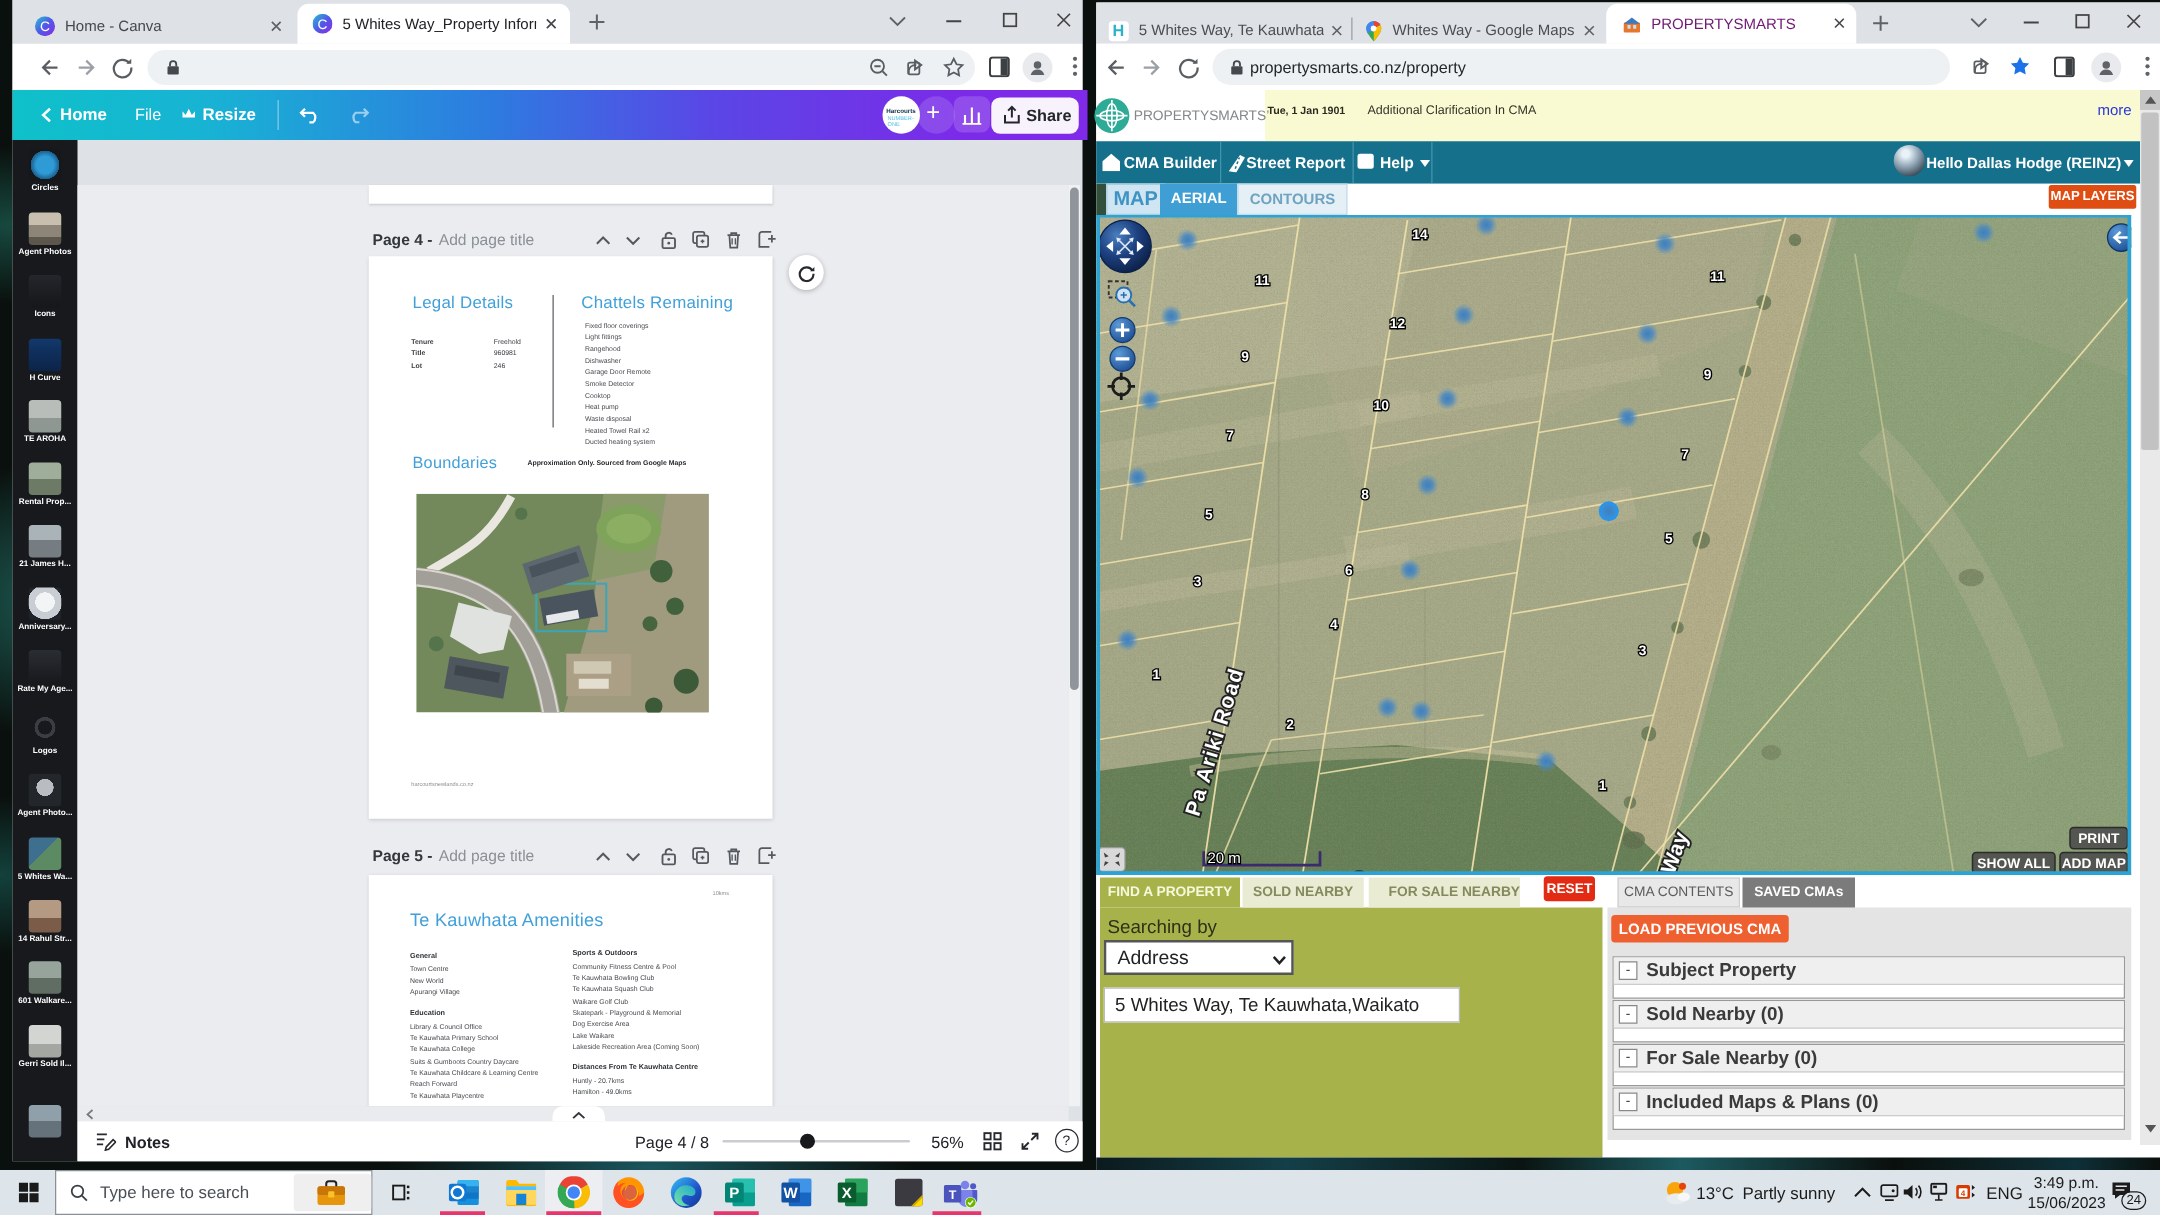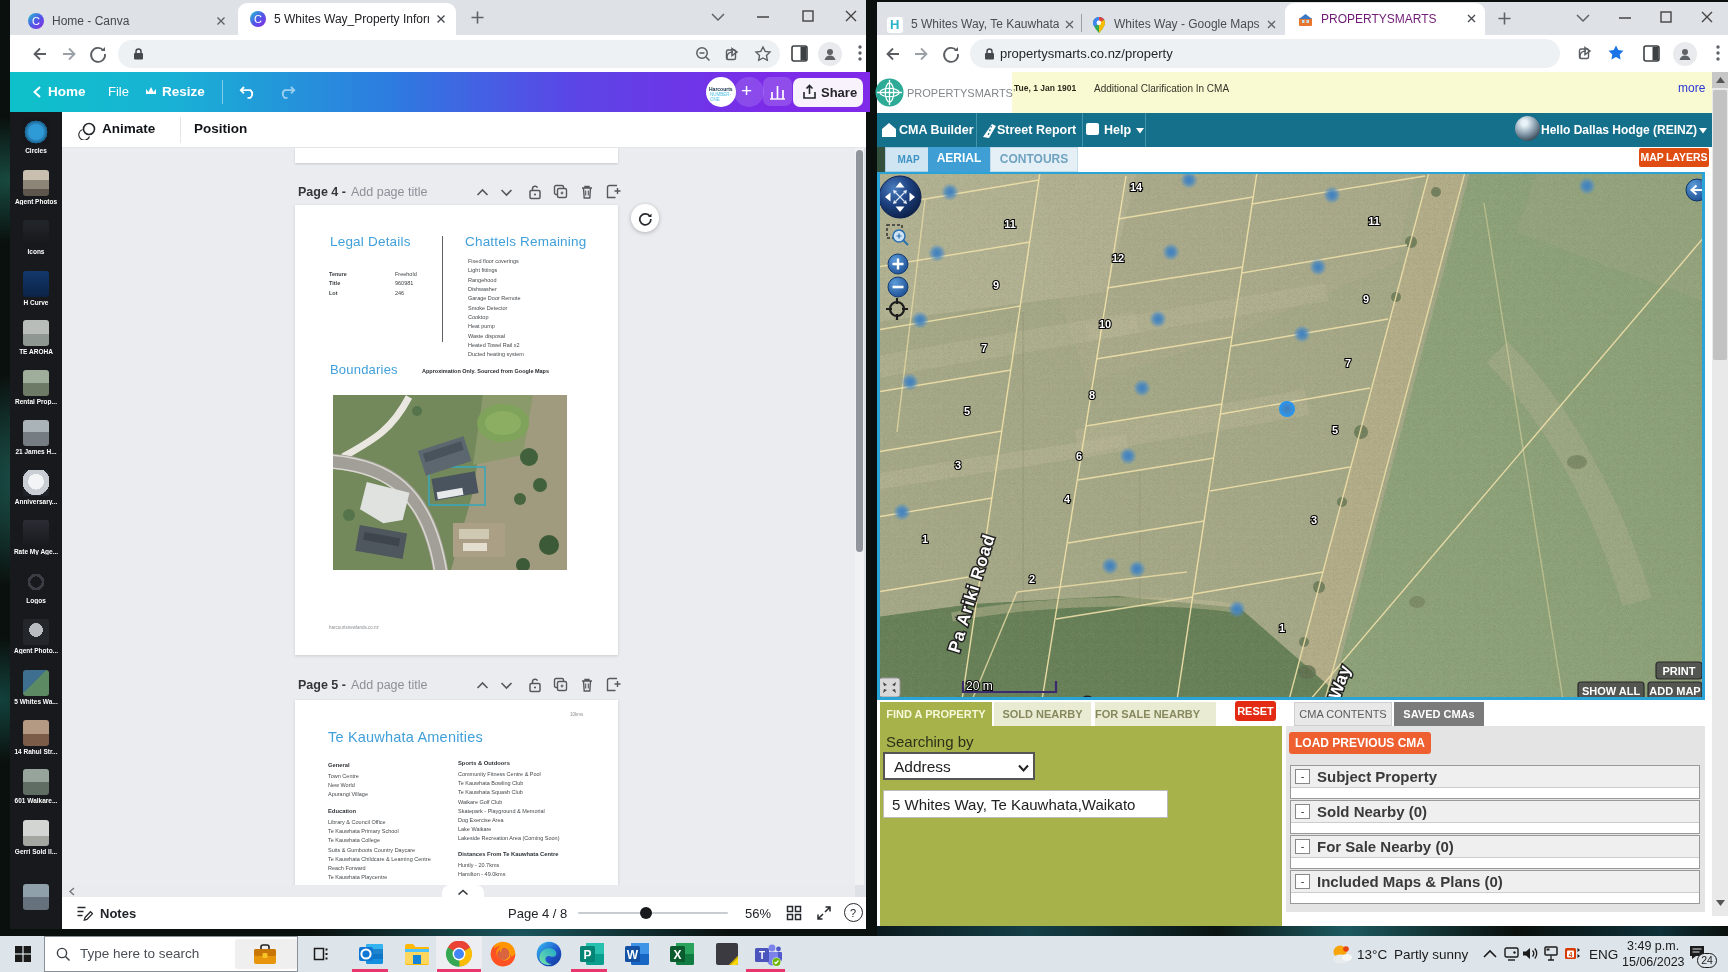--- a/index.html
+++ b/index.html
@@ -152,29 +152,20 @@
   </div>
   <div class="a" style="left:783px;top:6px;width:70px;height:29px;border-radius:7px;background:#f7f2fb">
    <svg class="a" style="left:9px;top:6px" width="15" height="16" viewBox="0 0 15 16">
           <path d="M2 8v6h11V8" stroke="#242629" stroke-width="1.6" fill="none"></path>
           <path d="M7.5 10V2M4.5 4.5L7.5 1.5l3 3" stroke="#242629" stroke-width="1.6" fill="none"></path>
         </svg>
    <span class="a tt" style="left:28px;top:7px;font-size:13px;font-weight:bold;color:#242629">Share</span>
   </div>
  </div>
 
- <div class="a" style="left:52px;top:112px;width:804px;height:36px;background:#fff;border-bottom:1px solid #e4e6e9">
-  <svg class="a" style="left:16px;top:9px" width="19" height="19" viewBox="0 0 19 19">
-        <circle cx="11" cy="8" r="5.5" stroke="#23272b" stroke-width="1.6" fill="none"></circle>
-        <path d="M7.5 5.5a5.5 5.5 0 1 0 7 7" stroke="#23272b" stroke-width="1.1" fill="none" transform="translate(-3 3)"></path>
-      </svg>
-  <span class="a tt" style="left:40px;top:9px;font-size:13.5px;font-weight:bold;color:#101317">Animate</span>
-  <div class="a" style="left:118px;top:5px;width:1px;height:26px;background:#e4e6e9"></div>
-  <span class="a tt" style="left:132px;top:9px;font-size:13.5px;font-weight:bold;color:#101317">Position</span>
- </div>
 
 <div class="a" style="left:0;top:112px;width:52px;height:817px;background:#17191d;overflow:hidden">
  <div class="a" style="left:13px;top:7px;width:26px;height:26px;border-radius:3px;background:radial-gradient(circle at 50% 50%, #2e9bd6 0 38%, #1b5f8c 62%, #15171b 63%)"></div>
  <div class="a tt" style="left:0;top:35px;width:52px;text-align:center;font-size:6.5px;font-weight:bold;color:#fff;overflow:hidden">Circles</div>
  <div class="a" style="left:13px;top:58px;width:26px;height:26px;border-radius:3px;background:linear-gradient(180deg,#c8bfae 0 40%,#8d8578 40% 75%,#5c564d 75%)"></div>
  <div class="a tt" style="left:0;top:86px;width:52px;text-align:center;font-size:6.5px;font-weight:bold;color:#fff;overflow:hidden">Agent Photos</div>
  <div class="a" style="left:13px;top:108px;width:26px;height:26px;border-radius:3px;background:linear-gradient(180deg,#23262b,#15171a)"></div>
  <div class="a tt" style="left:0;top:136px;width:52px;text-align:center;font-size:6.5px;font-weight:bold;color:#fff;overflow:hidden">Icons</div>
  <div class="a" style="left:13px;top:159px;width:26px;height:26px;border-radius:3px;background:linear-gradient(180deg,#12386b,#0c2347)"></div>
  <div class="a tt" style="left:0;top:187px;width:52px;text-align:center;font-size:6.5px;font-weight:bold;color:#fff;overflow:hidden">H Curve</div>
@@ -494,21 +485,21 @@
   <div class="a" style="left:268px;top:0;width:1px;height:34px;background:#4493ad"></div>
   <div class="a" style="left:638px;top:3px;width:25px;height:25px;border-radius:50%;background:radial-gradient(circle at 38% 28%,#e8f2f8 0 12%,#8da2b2 45%,#1a2733 92%)"></div>
   <span class="a tt" style="left:664px;top:10px;font-size:12px;font-weight:bold;color:#fff">Hello Dallas Hodge (REINZ)</span>
   <svg class="a" style="left:822px;top:15px" width="8" height="6" viewBox="0 0 8 6">
         <path d="M0 0h8L4 5.5z" fill="#fff"></path>
       </svg>
  </div>
 
  <div class="a" style="left:0;top:145px;width:835px;height:25px;background:#fff"></div>
  <div class="a" style="left:0;top:145px;width:8px;height:25px;background:#33503c"></div>
- <div class="a" style="left:8px;top:145px;width:47px;height:25px;background:#cfe5f1;border:1px solid #a8cde1;text-align:center;font-size:10px;font-weight:bold;color:#3f93c4;line-height:23px">MAP</div>
+ <div class="a" style="left:8px;top:145px;width:47px;height:25px;background:#cfe5f1;border:1px solid #a8cde1;text-align:center;font-size:16px;font-weight:bold;color:#3f93c4;line-height:23px">MAP</div>
  <div class="a" style="left:51px;top:145px;width:62px;height:25px;background:#3f9fd4;text-align:center;font-size:12px;font-weight:bold;color:#fff;line-height:23px">AERIAL</div>
  <div class="a" style="left:113px;top:145px;width:88px;height:25px;background:#e4eff6;border:1px solid #c4dcea;text-align:center;font-size:12px;font-weight:bold;color:#6fa3c0;line-height:23px">CONTOURS</div>
  <div class="a tt" style="left:762px;top:146px;width:70px;height:19px;background:#e04d12;border-radius:2px;text-align:center;font-size:10.5px;font-weight:bold;color:#fff;line-height:19px">MAP LAYERS</div>
 <svg class="a" style="left:0;top:170px" width="828" height="528" viewBox="0 0 828 528">
 <defs>
 <filter id="nz" x="0" y="0" width="100%" height="100%">
           <feTurbulence type="turbulence" baseFrequency="0.8" numOctaves="3" seed="11"></feTurbulence>
           <feColorMatrix type="matrix" values="0 0 0 0 0.13 0 0 0 0 0.15 0 0 0 0 0.07 0 0 0 0.5 0"></feColorMatrix>
         </filter>
         <filter id="nzl" x="0" y="0" width="100%" height="100%">
@@ -672,21 +663,21 @@
       <text x="798.0" y="522.5" font-family="Liberation Sans" font-size="11" font-weight="bold" fill="#fff" text-anchor="middle">ADD MAP</text>
 <path d="M1.5 0V528M826.5 0V528" stroke="#2aa4d6" stroke-width="3"></path>
       <path d="M0 526.5H828" stroke="#2aa4d6" stroke-width="3"></path>
       <path d="M0 1H828" stroke="#2aa4d6" stroke-width="2"></path>
 </svg>
 
  <div class="a" style="left:0;top:698px;width:835px;height:228px;background:#fff"></div>
  <div class="a" style="left:3px;top:724px;width:402px;height:200px;background:#a8b24b"></div>
  <div class="a" style="left:3px;top:700px;width:112px;height:24px;background:#a8b24b;text-align:center;font-size:11px;font-weight:bold;color:#f5f9da;line-height:24px;white-space:nowrap">FIND A PROPERTY</div>
  <div class="a" style="left:117px;top:700px;width:97px;height:24px;background:#e9ecd2;text-align:center;font-size:11px;font-weight:bold;color:#85895d;line-height:24px;white-space:nowrap">SOLD NEARBY</div>
- <div class="a" style="left:218px;top:700px;width:121px;height:24px;background:#e9ecd2;text-align:left;font-size:11px;font-weight:bold;color:#85895d;line-height:24px;white-space:nowrap">FOR SALE NEARBY</div>
+ <div class="a" style="left:218px;top:700px;width:121px;height:24px;background:#e9ecd2;text-align:right;font-size:11px;font-weight:bold;color:#85895d;line-height:24px;white-space:nowrap">FOR SALE NEARBY</div>
  <div class="a" style="left:358px;top:699px;width:41px;height:20px;background:#e32a12;border-radius:3px;text-align:center;font-size:11px;font-weight:bold;color:#fff;line-height:20px;white-space:nowrap">RESET</div>
  <span class="a tt" style="left:9px;top:731px;font-size:15px;color:#2c3118">Searching by</span>
  <div class="a" style="left:6px;top:750px;width:152px;height:28px;background:#fff;border:2px solid #555;">
    <span class="a tt" style="left:9px;top:4px;font-size:15.5px;color:#222">Address</span>
    <svg class="a" style="left:133px;top:10px" width="11" height="8" viewBox="0 0 11 8">
         <path d="M1 1.5l4.5 5 4.5-5" stroke="#222" stroke-width="2" fill="none"></path>
       </svg>
  </div>
  <div class="a" style="left:6px;top:788px;width:285px;height:28px;background:#fff;border:1px solid #bbb">
    <span class="a tt" style="left:8px;top:5px;font-size:15px;color:#222">5 Whites Way, Te Kauwhata,Waikato</span>

